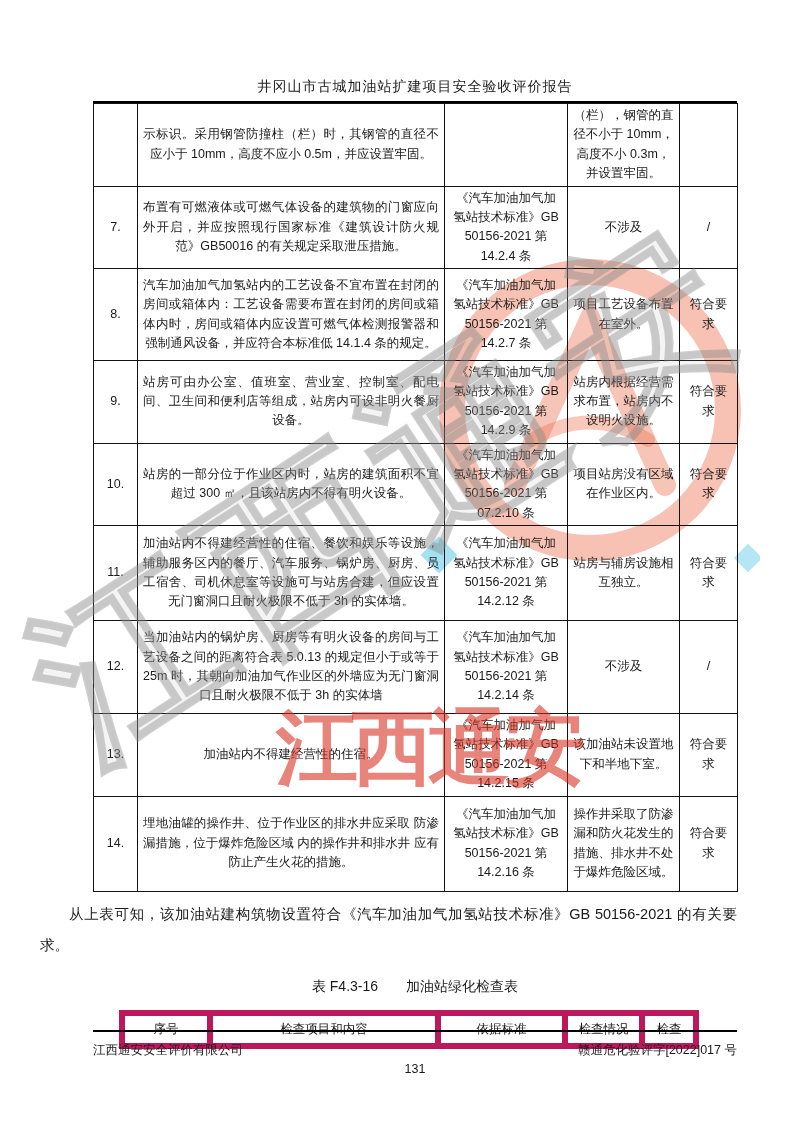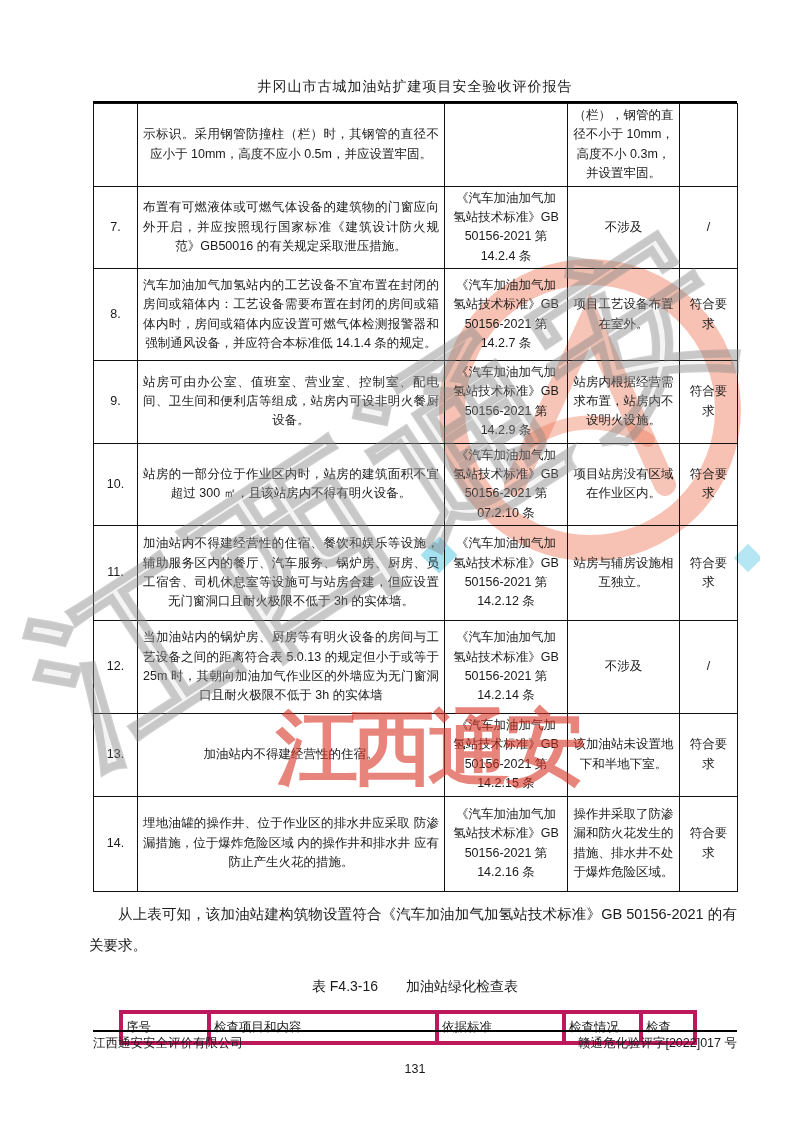--- a/index.html
+++ b/index.html
@@ -54,49 +54,49 @@
   .main-table tr:nth-child(2){height:73px}
   .main-table tr:nth-child(3){height:92px}
   .main-table tr:nth-child(4){height:77px}
   .main-table tr:nth-child(5){height:68px}
   .main-table tr:nth-child(6){height:95px}
   .main-table tr:nth-child(7){height:93px}
   .main-table tr:nth-child(8){height:72px}
   .main-table tr:nth-child(9){height:95px}
   
   .summary{
-    margin:7px 57px 0 89px;
+    margin:7px 57px 0 40px;
     font-size:14.5px;line-height:2.2;
     text-indent:2em;text-align:justify;
   }
   .section-heading{
     margin:12px 57px 0 93px;
     font-size:16px;font-weight:bold;
   }
   .table-caption{
     margin:16px 57px 0 93px;
     text-align:center;font-size:14px;
   }
   
   .green-table{
     margin:14px 0 0 119px;width:574px;table-layout:fixed;
     font-size:12.5px;border:1.5px solid #111;
   }
   .green-table td{
-    border:4px solid #be185d;height:25px;
-    text-align:left;vertical-align:middle;padding:1px 3px;
+    border:6px solid #be185d;height:25px;
+    text-align:center;vertical-align:middle;padding:1px 3px;
   }
   
   .page-number{
     position:absolute;left:93px;top:1062px;width:644px;
     text-align:center;font-size:12.5px;z-index:1;
   }
   .footer{
     position:absolute;left:93px;top:1030px;width:644px;
-    border-top:2px solid #000;padding-top:3px;
+    border-top:2px solid #000;padding-top:10px;
     display:flex;justify-content:space-between;
     font-size:12.5px;z-index:1;
   }
 </style>
 </head>
 <body>
 
 <div class="page">
 
   <svg class="wm-logo" width="340" height="350" viewBox="0 0 340 350">

